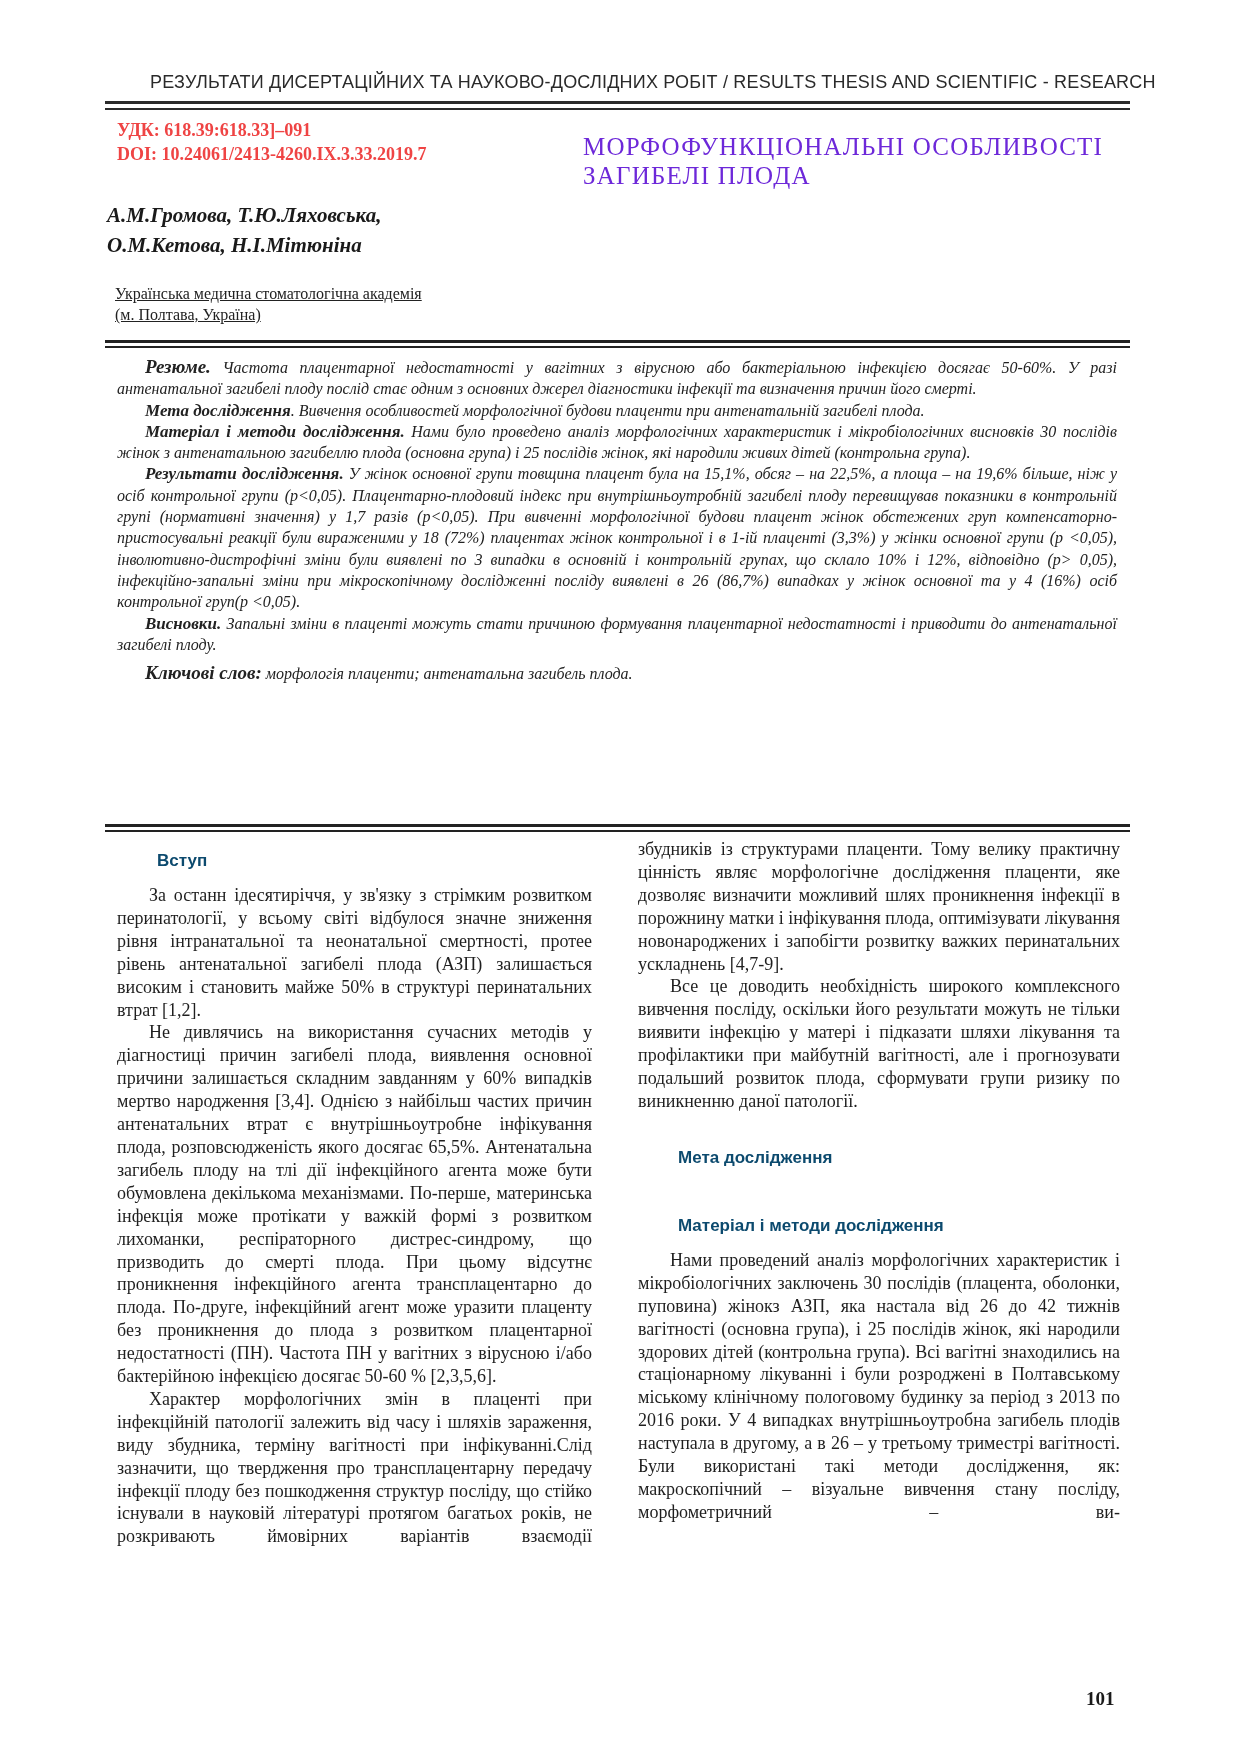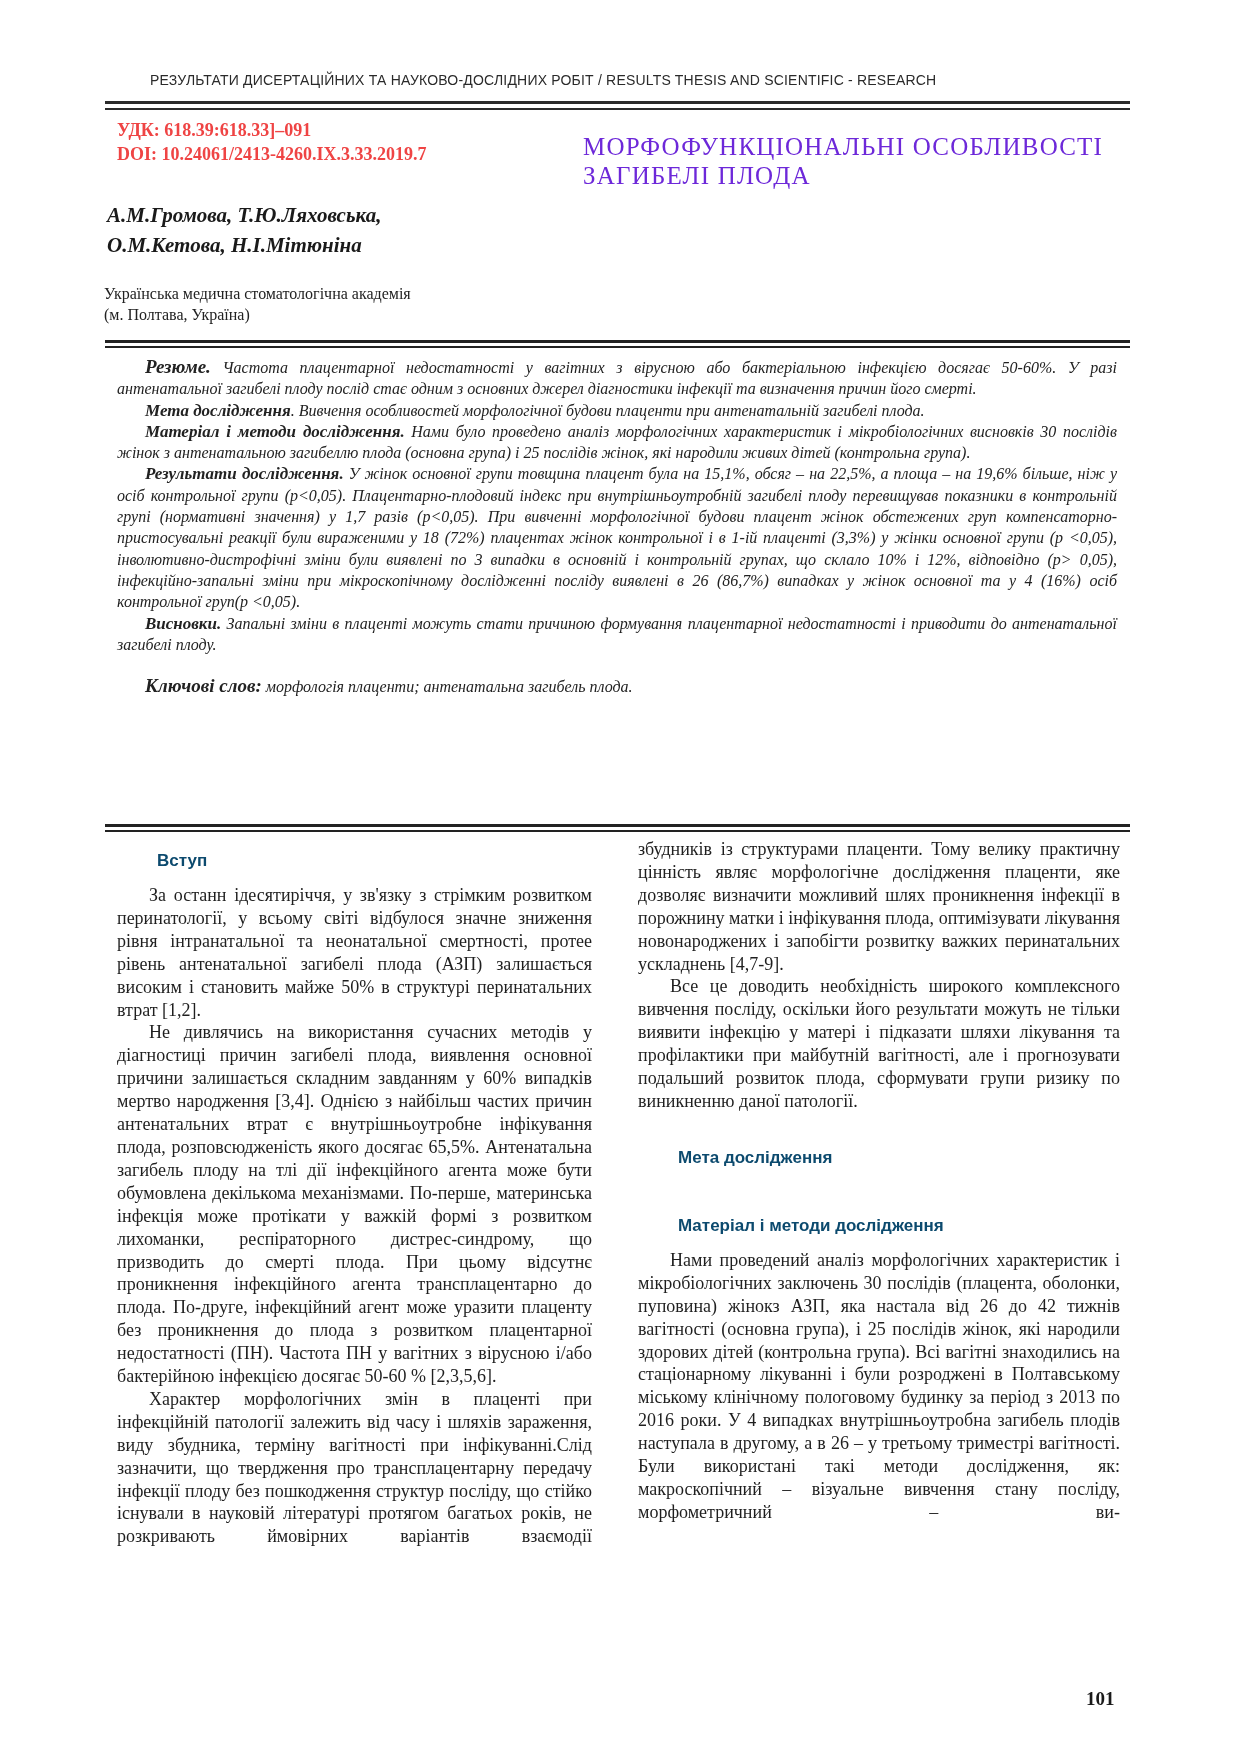--- a/index.html
+++ b/index.html
@@ -1,21 +1,21 @@
 <!DOCTYPE html>
 <html><head>
 <meta charset="utf-8">
 <style>
   html, body { margin: 0; padding: 0; background: #ffffff; }
   body { width: 1240px; height: 1754px; position: relative; color: #1a1a1a; overflow: hidden; }
   .page { position: absolute; left: 0; top: 0; width: 1240px; height: 1754px; }
 
   .running-head {
     position: absolute; left: 150px; top: 72px; width: 968px;
-    font-family: "Liberation Sans", sans-serif; font-size: 14px; letter-spacing: 0.2px;
+    font-family: "Liberation Sans", sans-serif; font-size: 18px; letter-spacing: 0.2px;
     color: #2a2a2a; text-align: left; white-space: nowrap;
   }
   .rule-double { position: absolute; left: 105px; width: 1025px; }
   .rule-double .a { height: 3px; background: #2b2b2b; }
   .rule-double .b { height: 2px; background: #2b2b2b; margin-top: 4px; }
   .rule-thin-pair { position: absolute; left: 105px; width: 1025px; }
   .rule-thin-pair .a { height: 2px; background: #222; }
   .rule-thin-pair .b { height: 2px; background: #222; margin-top: 7px; }
 
   .udk, .doi {
@@ -31,22 +31,22 @@
     letter-spacing: 1.2px; color: #6d28d9;
   }
   .title div { white-space: nowrap; }
 
   .authors {
     position: absolute; left: 107px; top: 200px;
     font-family: "Liberation Serif", serif; font-style: italic; font-weight: bold;
     font-size: 21px; line-height: 30px; color: #1a1a1a;
   }
   .affil {
-    position: absolute; left: 104px; top: 283px;
-    font-family: "Liberation Serif", serif; font-size: 16px; line-height: 21px; color: #222;
+    position: absolute; left: 115px; top: 283px;
+    font-family: "Liberation Serif", serif; font-size: 16px; line-height: 21px; color: #222; text-decoration: underline;
   }
 
   .abstract {
     position: absolute; left: 117px; top: 356px; width: 1000px;
     font-family: "Liberation Serif", serif; font-style: italic; font-size: 16px;
     line-height: 21.3px; text-align: justify; color: #222;
   }
   .abstract p { margin: 0; text-indent: 28px; }
   .abstract .lbl { font-weight: bold; font-size: 17px; }
   .abstract .lbl-big { font-weight: bold; font-size: 19px; }
@@ -106,21 +106,21 @@
     <div class="a" style="height:3px;"></div>
     <div class="b" style="margin-top:3px;"></div>
   </div>
 
   <div class="abstract">
     <p><span class="lbl-big">Резюме.</span><span> Частота плацентарної недостатності у вагітних з вірусною або бактеріальною інфекцією досягає 50-60%. У разі антенатальної загибелі плоду послід стає одним з основних джерел діагностики інфекції та визначення причин його смерті.</span></p>
     <p><span class="lbl">Мета дослідження</span><span>. Вивчення особливостей морфологічної будови плаценти при антенатальній загибелі плода.</span></p>
     <p><span class="lbl">Матеріал і методи дослідження.</span><span> Нами було проведено аналіз морфологічних характеристик і мікробіологічних висновків 30 послідів жінок з антенатальною загибеллю плода (основна група) і 25 послідів жінок, які народили живих дітей (контрольна група).</span></p>
     <p><span class="lbl">Результати дослідження.</span><span> У жінок основної групи товщина плацент була на 15,1%, обсяг – на 22,5%, а площа – на 19,6% більше, ніж у осіб контрольної групи (p&lt;0,05). Плацентарно-плодовий індекс при внутрішньоутробній загибелі плоду перевищував показники в контрольній групі (нормативні значення) у 1,7 разів (p&lt;0,05). При вивченні морфологічної будови плацент жінок обстежених груп компенсаторно-пристосувальні реакції були вираженими у 18 (72%) плацентах жінок контрольної і в 1-ій плаценті (3,3%) у жінки основної групи (p &lt;0,05), інволютивно-дистрофічні зміни були виявлені по 3 випадки в основній і контрольній групах, що склало 10% і 12%, відповідно (p&gt; 0,05), інфекційно-запальні зміни при мікроскопічному дослідженні посліду виявлені в 26 (86,7%) випадках у жінок основної та у 4 (16%)  осіб контрольної груп(p &lt;0,05).</span></p>
     <p><span class="lbl">Висновки.</span><span> Запальні зміни в плаценті можуть стати причиною формування плацентарної недостатності і приводити до антенатальної загибелі плоду.</span></p>
-    <p style="margin-top:20px;"><span class="lbl-big">Ключові слов:</span><span> морфологія плаценти; антенатальна загибель плода.</span></p>
+    <p style="margin-top:7px;"><span class="lbl-big">Ключові слов:</span><span> морфологія плаценти; антенатальна загибель плода.</span></p>
   </div>
 
   <div class="rule-thin-pair" style="top:824px;">
     <div class="a" style="height:3px;"></div>
     <div class="b" style="margin-top:3px;"></div>
   </div>
 
   <div class="col col-left">
     <h3>Вступ</h3>
     <p>За останн ідесятиріччя, у зв'язку з стрімким розвитком перинатології, у всьому світі відбулося значне зниження рівня інтранатальної та неонатальної смертності, протее рівень антенатальної загибелі плода (АЗП) залишається високим і становить майже 50% в структурі перинатальних втрат [1,2].</p>

